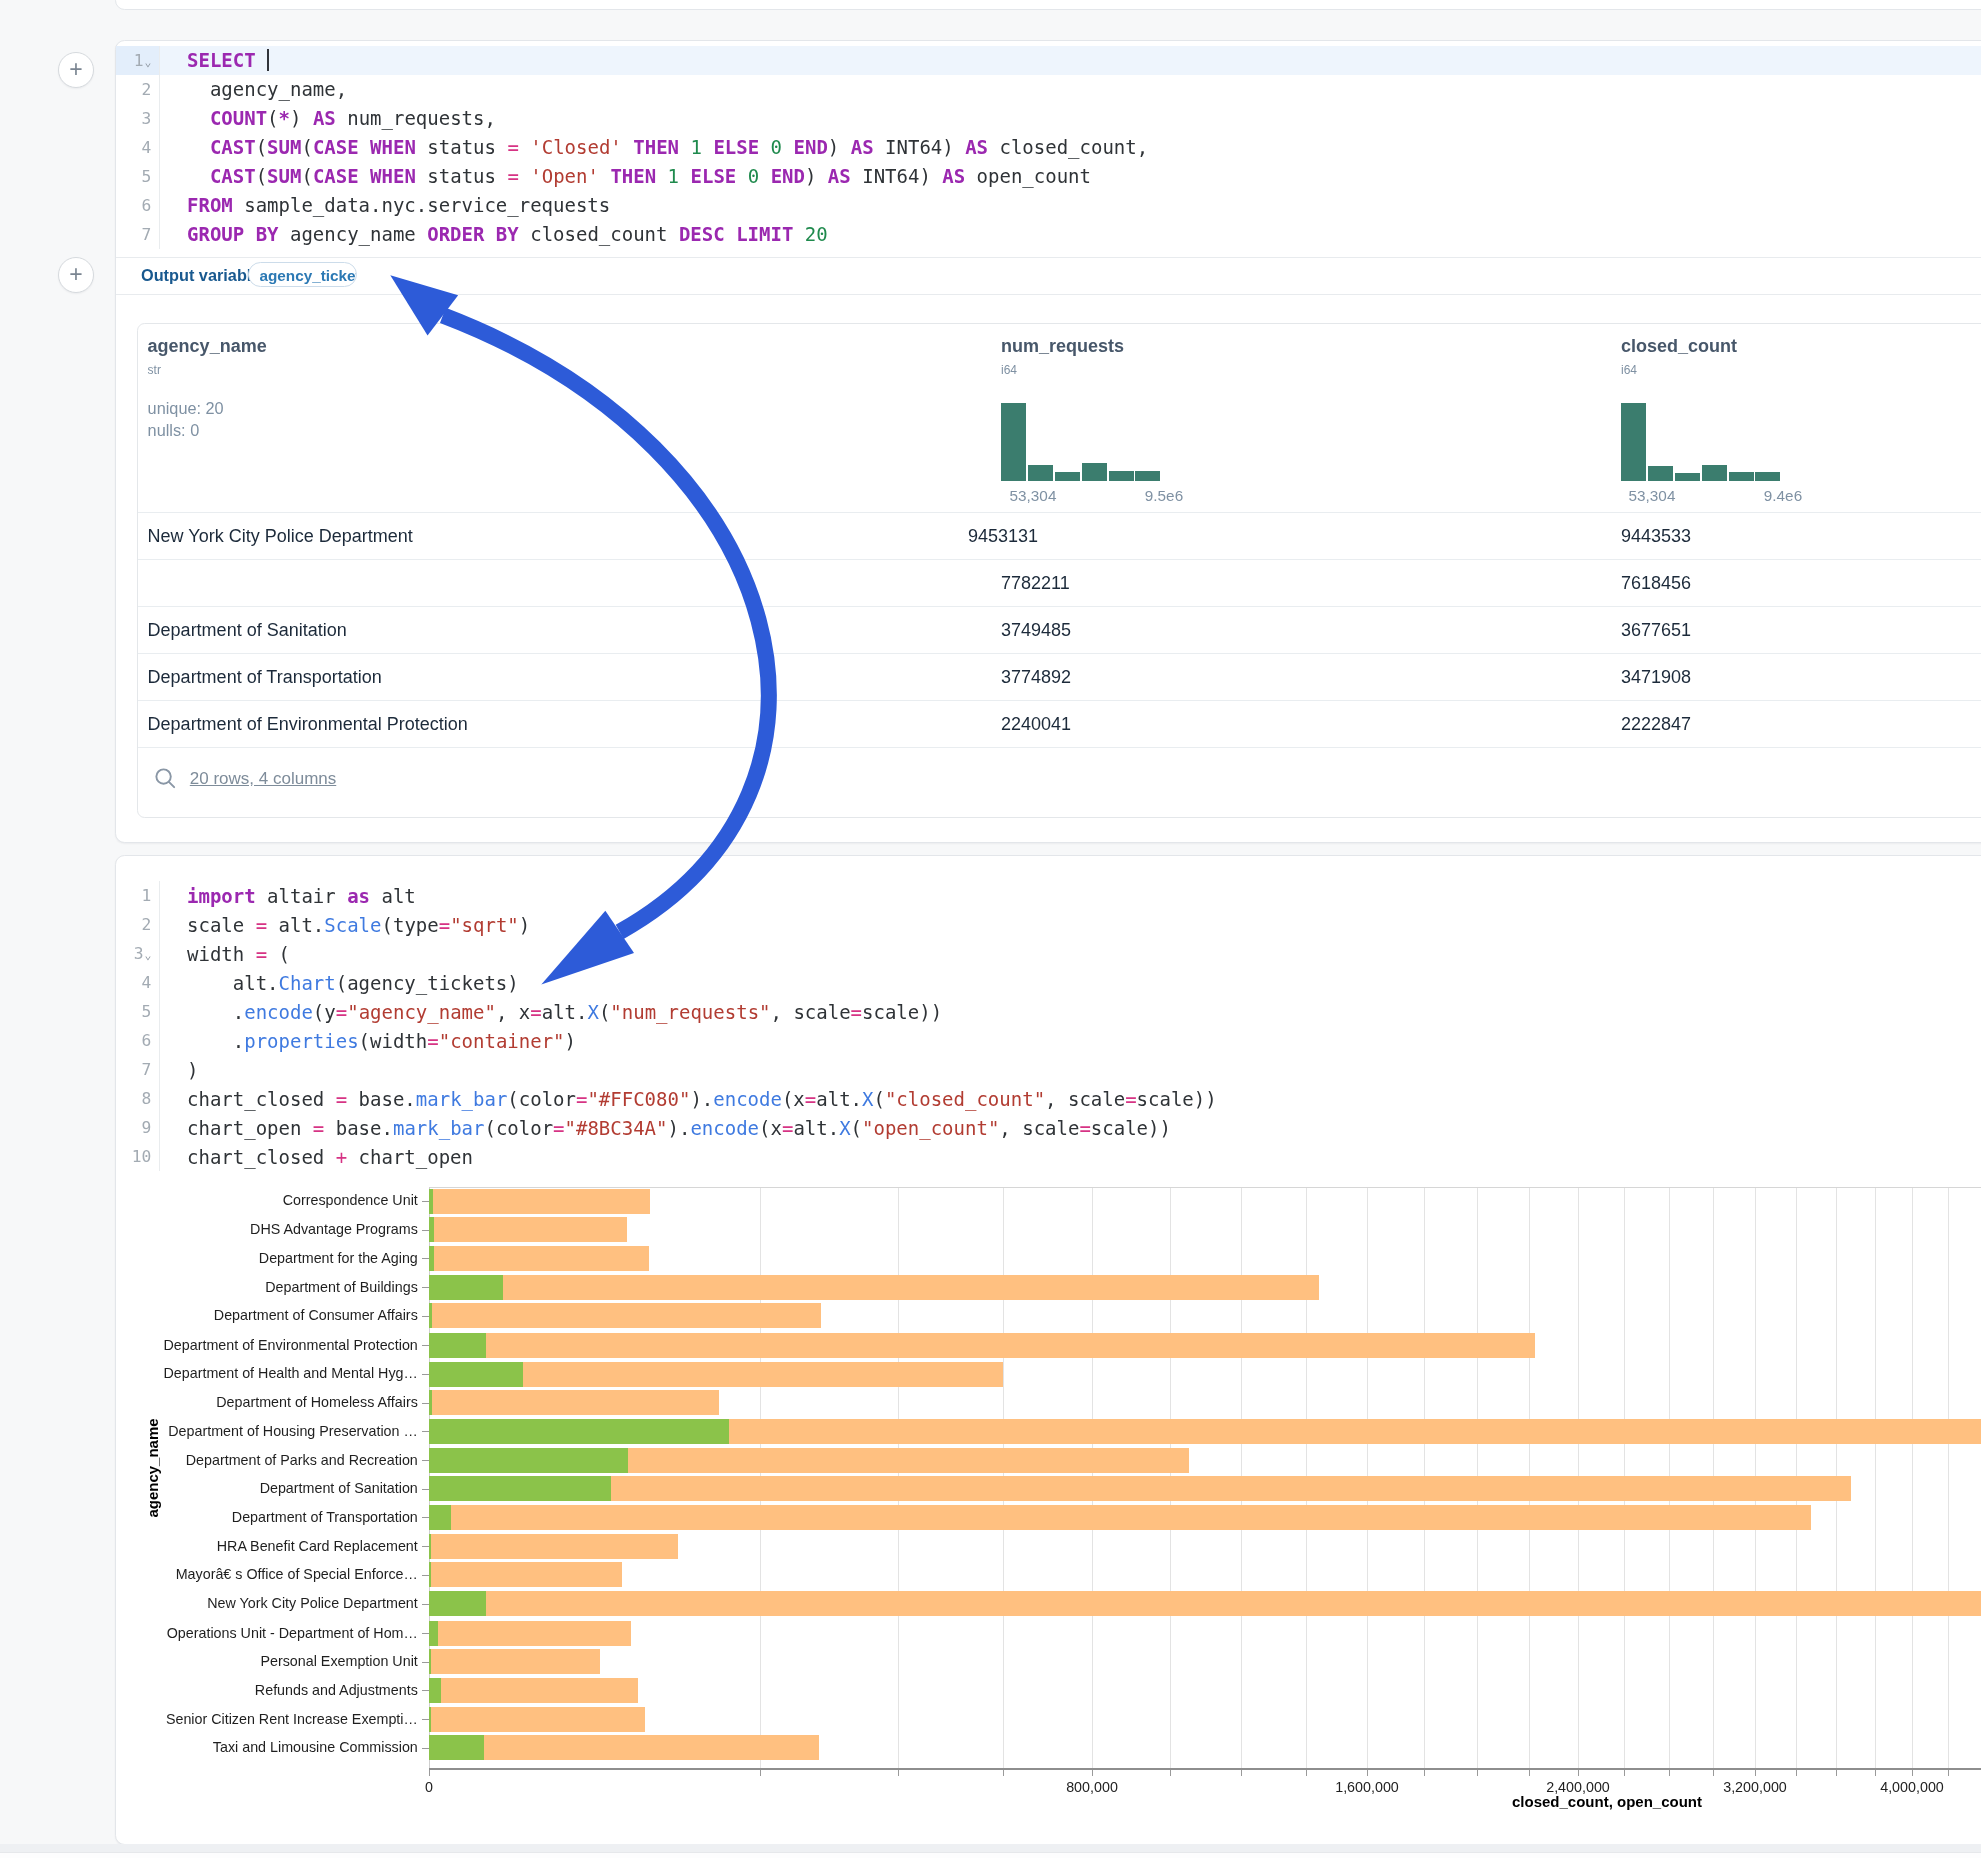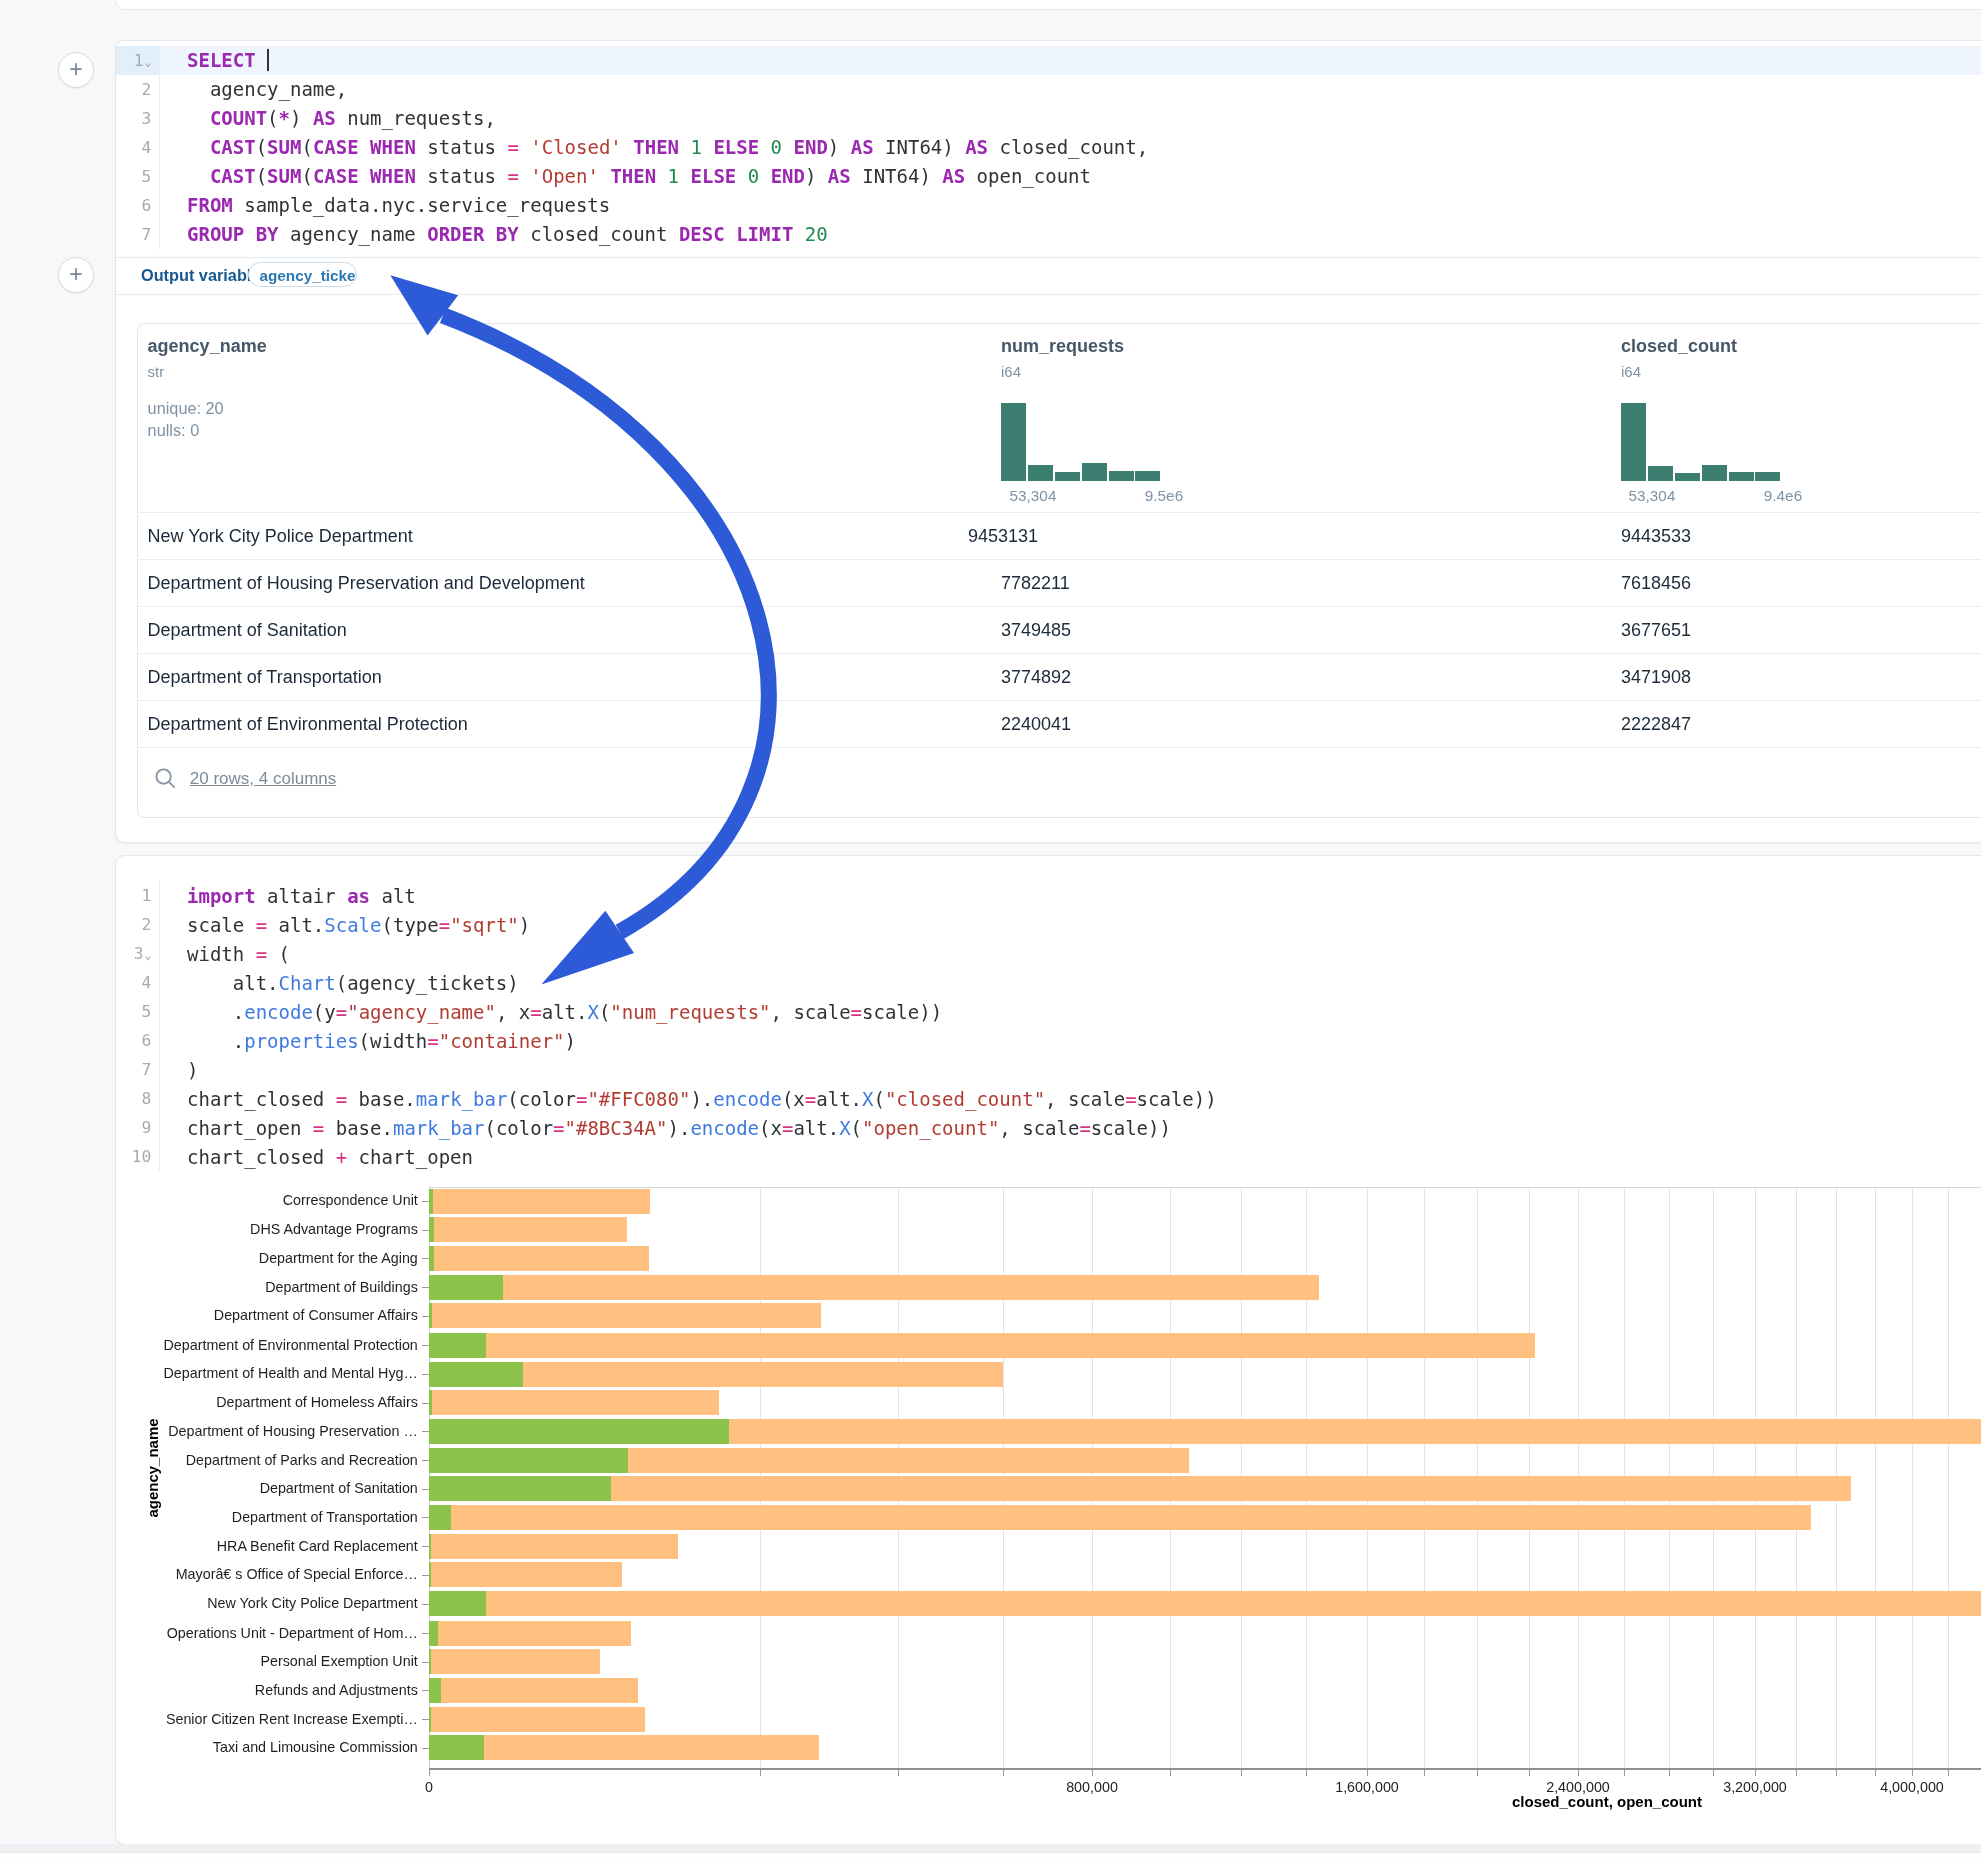--- a/index.html
+++ b/index.html
@@ -33,21 +33,21 @@
   
   #output-row{position:absolute;left:0;right:0;top:216px;height:37px;}
   #output-label{position:absolute;left:25px;top:0;line-height:37px;font-size:16.3px;font-weight:bold;color:#19598f;}
   #output-pill{position:absolute;left:132px;top:4.8px;width:109px;height:25px;border:1.4px solid #ccdcea;border-radius:13.4px;
     color:#2c79b4;font-size:15.3px;font-weight:bold;line-height:25px;padding:0 0 0 10.5px;box-sizing:border-box;
     overflow:hidden;white-space:nowrap;background:#fff;cursor:pointer;}
   
   #table-card{position:absolute;left:21px;top:282px;width:1874px;height:493px;background:#fff;
     border:1px solid #e4e7ea;border-radius:7.6px;overflow:hidden;}
   .th-name{position:absolute;top:12.4px;font-size:18px;font-weight:bold;color:#47576a;}
-  .th-type{position:absolute;top:39px;font-size:15px;color:#7f91a3;}
+  .th-type{position:absolute;top:39px;font-size:12px;color:#7f91a3;}
   .th-stat{position:absolute;font-size:16.3px;color:#7f91a3;}
   .hist{position:absolute;top:79px;height:78px;display:flex;align-items:flex-end;gap:1.9px;}
   .hist div{width:25px;background:#3b7d6e;}
   .hist-label{position:absolute;top:163px;font-size:15.3px;color:#7f91a3;transform:translateX(-50%);}
   #t-rows{position:absolute;left:0;right:0;top:188px;border-top:1px solid #e9edf0;}
   .t-row{position:relative;height:46px;border-bottom:1px solid #e9edf0;}
   .t-cell{position:absolute;top:0;line-height:46px;font-size:18px;color:#1c2a3a;white-space:nowrap;}
   #t-footer{position:absolute;left:15.3px;top:440px;height:29px;display:flex;align-items:center;gap:11.5px;color:#7e8c9a;font-size:17px;text-decoration:underline;}
   
   .grid-line{position:absolute;width:1px;background:#e3e3e3;}
@@ -141,21 +141,20 @@
         <div class="hist-label" style="left: 1514px;">53,304</div>
         <div class="hist-label" style="left: 1645px;">9.4e6</div>
       </div>
     <div id="t-rows">
         <div class="t-row">
           <div class="t-cell" style="left: 9.6px;">New York City Police Department</div>
           <div class="t-cell" style="left: 830px;">9453131</div>
           <div class="t-cell" style="left: 1483px;">9443533</div>
         </div>
         <div class="t-row">
-          <div class="t-cell" style="left: 9.6px;">Department of Housing Preservation and Development</div>
           <div class="t-cell" style="left: 863px;">7782211</div>
           <div class="t-cell" style="left: 1483px;">7618456</div>
         </div>
         <div class="t-row">
           <div class="t-cell" style="left: 9.6px;">Department of Sanitation</div>
           <div class="t-cell" style="left: 863px;">3749485</div>
           <div class="t-cell" style="left: 1483px;">3677651</div>
         </div>
         <div class="t-row">
           <div class="t-cell" style="left: 9.6px;">Department of Transportation</div>

